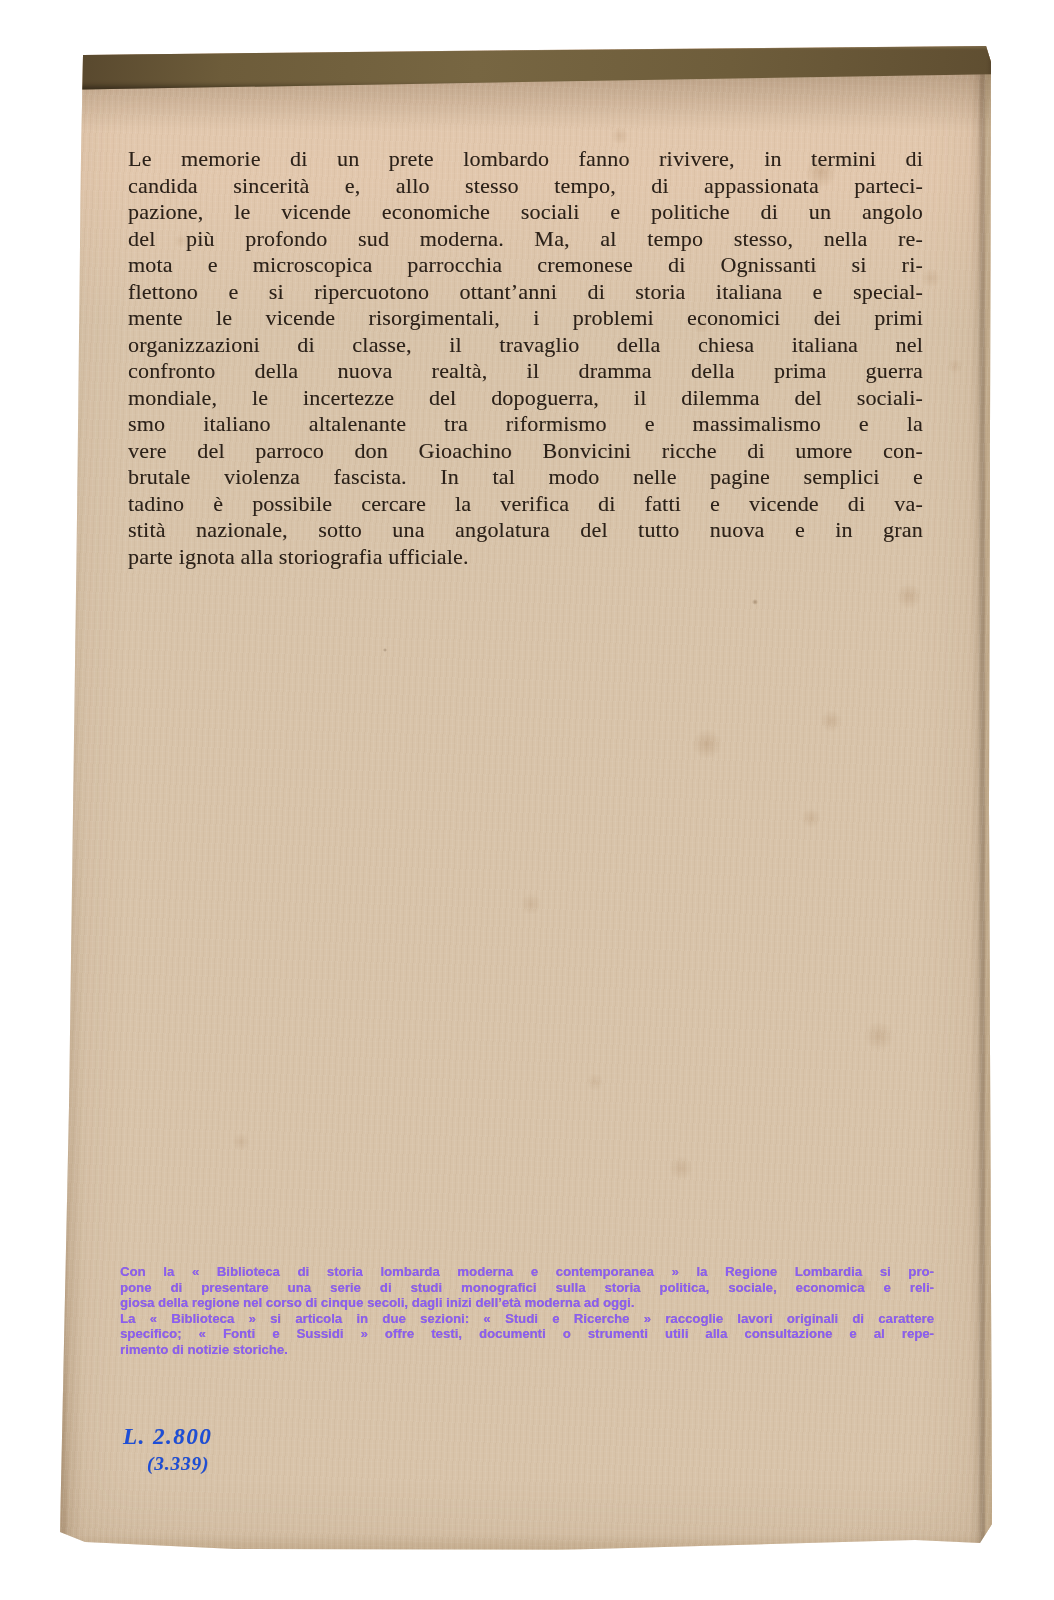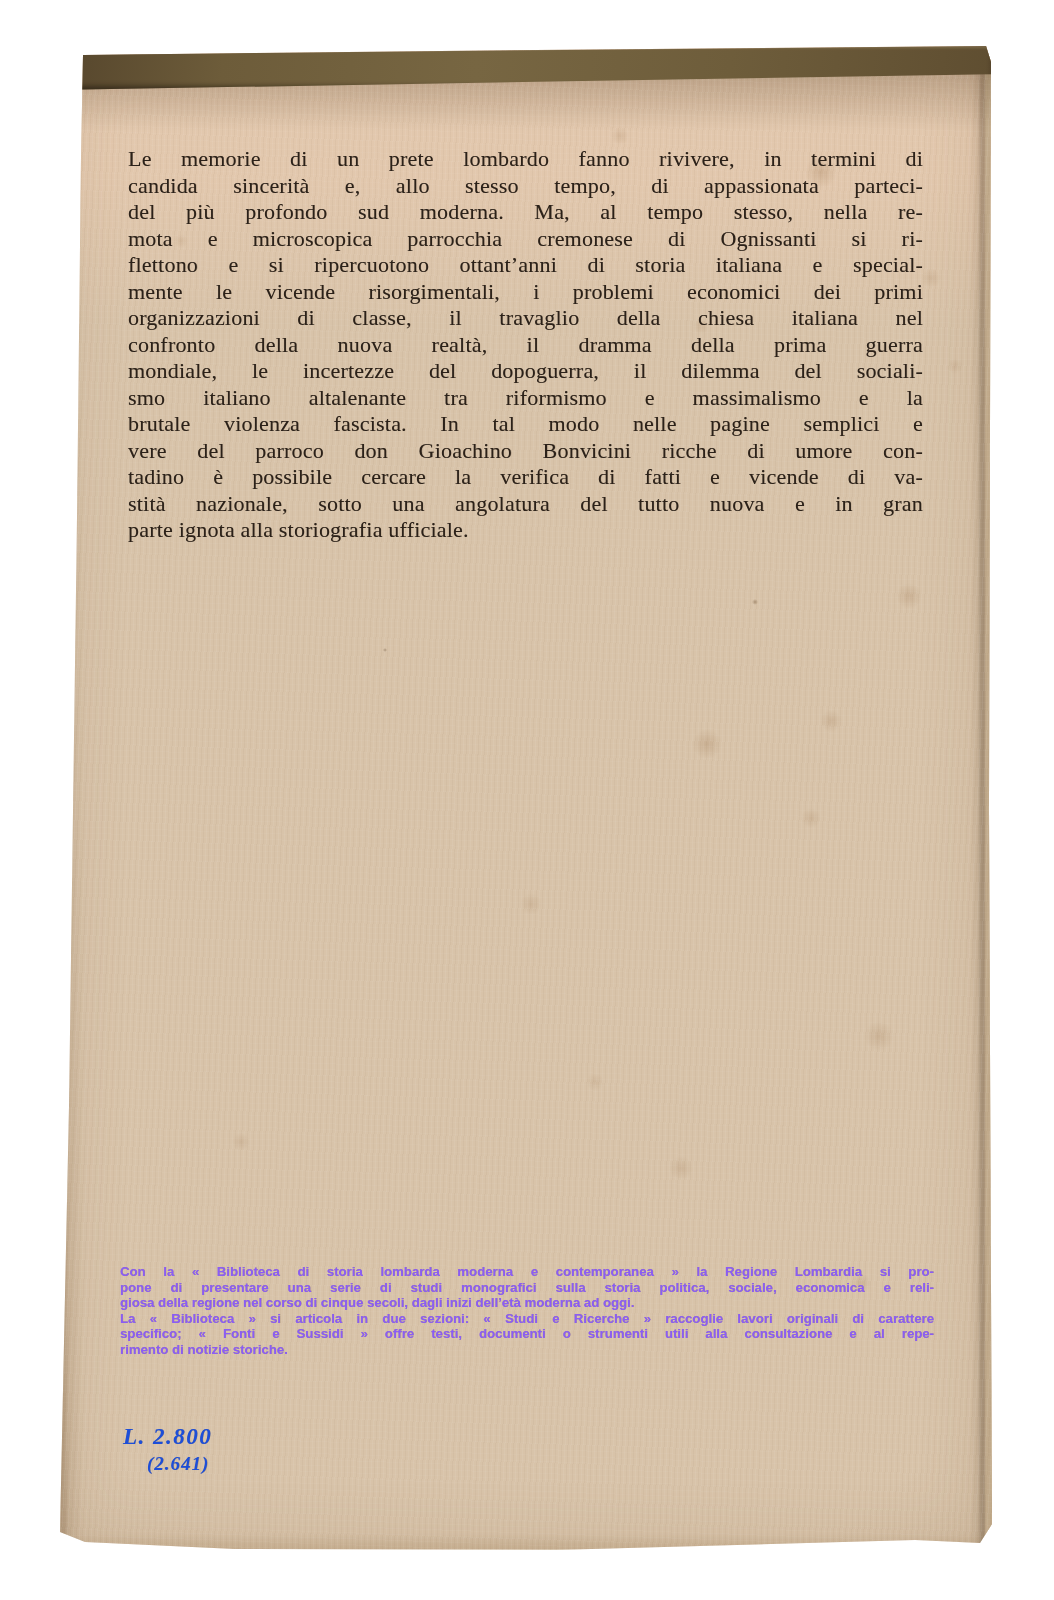--- a/index.html
+++ b/index.html
@@ -82,42 +82,43 @@
 <body>
 
 <div class="scene">
   <div class="book">
     <div class="cover"></div>
     <div class="top-band"></div>
 
     <div class="description">
       <div class="line">Le memorie di un prete lombardo fanno rivivere, in termini di</div>
       <div class="line">candida sincerità e, allo stesso tempo, di appassionata parteci-</div>
+      <div class="line">pazione, le vicende economiche sociali e politiche di un angolo</div>
       <div class="line">del più profondo sud moderna. Ma, al tempo stesso, nella re-</div>
       <div class="line">mota e microscopica parrocchia cremonese di Ognissanti si ri-</div>
       <div class="line">flettono e si ripercuotono ottant’anni di storia italiana e special-</div>
       <div class="line">mente le vicende risorgimentali, i problemi economici dei primi</div>
       <div class="line">organizzazioni di classe, il travaglio della chiesa italiana nel</div>
       <div class="line">confronto della nuova realtà, il dramma della prima guerra</div>
       <div class="line">mondiale, le incertezze del dopoguerra, il dilemma del sociali-</div>
       <div class="line">smo italiano altalenante tra riformismo e massimalismo e la</div>
+      <div class="line">vere del parroco don Gioachino Bonvicini ricche di umore con-</div>
       <div class="line">brutale violenza fascista. In tal modo nelle pagine semplici e</div>
-      <div class="line">vere del parroco don Gioachino Bonvicini ricche di umore con-</div>
       <div class="line">tadino è possibile cercare la verifica di fatti e vicende di va-</div>
       <div class="line">stità nazionale, sotto una angolatura del tutto nuova e in gran</div>
       <div class="line para-end">parte ignota alla storiografia ufficiale.</div>
     </div>
 
     <div class="series-note">
       <div class="sline">Con la « Biblioteca di storia lombarda moderna e contemporanea » la Regione Lombardia si pro-</div>
       <div class="sline">pone di presentare una serie di studi monografici sulla storia politica, sociale, economica e reli-</div>
       <div class="sline para-end">giosa della regione nel corso di cinque secoli, dagli inizi dell’età moderna ad oggi.</div>
       <div class="sline">La « Biblioteca » si articola in due sezioni: « Studi e Ricerche » raccoglie lavori originali di carattere</div>
       <div class="sline">specifico; « Fonti e Sussidi » offre testi, documenti o strumenti utili alla consultazione e al repe-</div>
       <div class="sline para-end">rimento di notizie storiche.</div>
     </div>
 
     <div class="price-block">
       <div class="price-value">L. 2.800</div>
-      <div class="catalog-number">(2.641)</div>
+      <div class="catalog-number">(3.339)</div>
     </div>
   </div>
 </div>
 
 </body></html>

